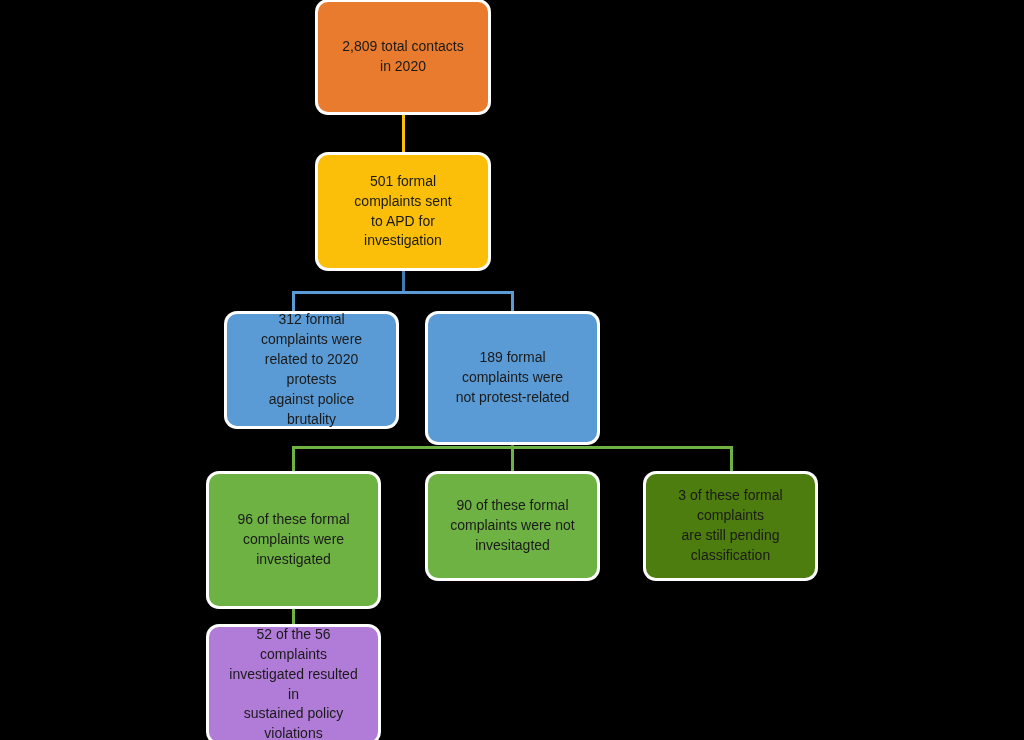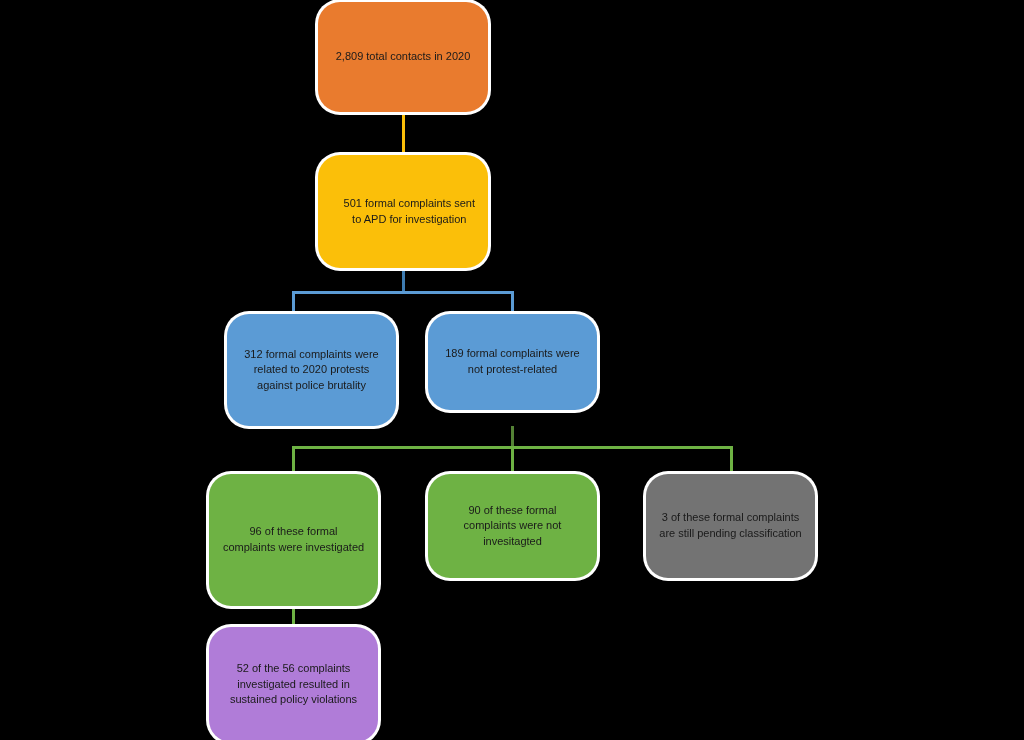--- a/index.html
+++ b/index.html
@@ -11,29 +11,29 @@
     position: relative;
     width: 1024px;
     height: 740px;
     background: #000000;
     overflow: hidden;
     font-family: "Liberation Sans", sans-serif;
   }
   .node {
     position: absolute;
     box-sizing: border-box;
-    border-radius: 22px;
+    border-radius: 10px;
     display: flex;
     align-items: center;
     justify-content: center;
     text-align: center;
     color: #1a1a1a;
-    font-size: 11px;
+    font-size: 14px;
     line-height: 1.42;
-    padding: 6px 13px;
+    padding: 6px 20px;
     box-shadow: 0 0 0 3px #ffffff;
     z-index: 3;
     white-space: pre-line;
   }
   .connector {
     position: absolute;
     z-index: 1;
   }
 </style>
 </head>
@@ -53,26 +53,26 @@
       <div class="connector" style="background: rgb(110, 178, 68); left: 730px; top: 446px; width: 3px; height: 30px;"></div>
       <div class="connector" style="background: rgb(110, 178, 68); left: 292px; top: 578px; width: 3px; height: 51px;"></div>
     </div>
   <div id="node-layer">
       <div class="node" style="background: rgb(233, 123, 46); left: 318px; top: 2px; width: 170px; height: 110px;"><span>2,809 total contacts in 2020</span></div>
       <div class="node" style="background: rgb(251, 191, 9); left: 318px; top: 155px; width: 170px; height: 113px; justify-content: flex-end;"><span>501 formal complaints sent
 to APD for investigation</span></div>
       <div class="node" style="background: rgb(91, 155, 213); left: 227px; top: 314px; width: 169px; height: 112px;"><span>312 formal complaints were
 related to 2020 protests
 against police brutality</span></div>
-      <div class="node" style="background: rgb(91, 155, 213); left: 428px; top: 314px; width: 169px; height: 96px;"><span>189 formal complaints were
+      <div class="node" style="background: rgb(91, 155, 213); left: 428px; top: 314px; width: 169px; height: 128px;"><span>189 formal complaints were
 not protest-related</span></div>
       <div class="node" style="background: rgb(110, 178, 68); left: 209px; top: 474px; width: 169px; height: 132px;"><span>96 of these formal
 complaints were investigated</span></div>
       <div class="node" style="background: rgb(110, 178, 68); left: 428px; top: 474px; width: 169px; height: 104px; align-items: center;"><span>90 of these formal
 complaints were not
 invesitagted</span></div>
-      <div class="node" style="background: #737373; left: 646px; top: 474px; width: 169px; height: 104px; text-align: center;"><span>3 of these formal complaints
+      <div class="node" style="background: #4d7c0f; left: 646px; top: 474px; width: 169px; height: 104px; text-align: center;"><span>3 of these formal complaints
 are still pending classification</span></div>
       <div class="node" style="background: rgb(176, 124, 216); left: 209px; top: 627px; width: 169px; height: 115px;"><span>52 of the 56 complaints
 investigated resulted in
 sustained policy violations</span></div>
     </div>
 </div>
 
 </body></html>

